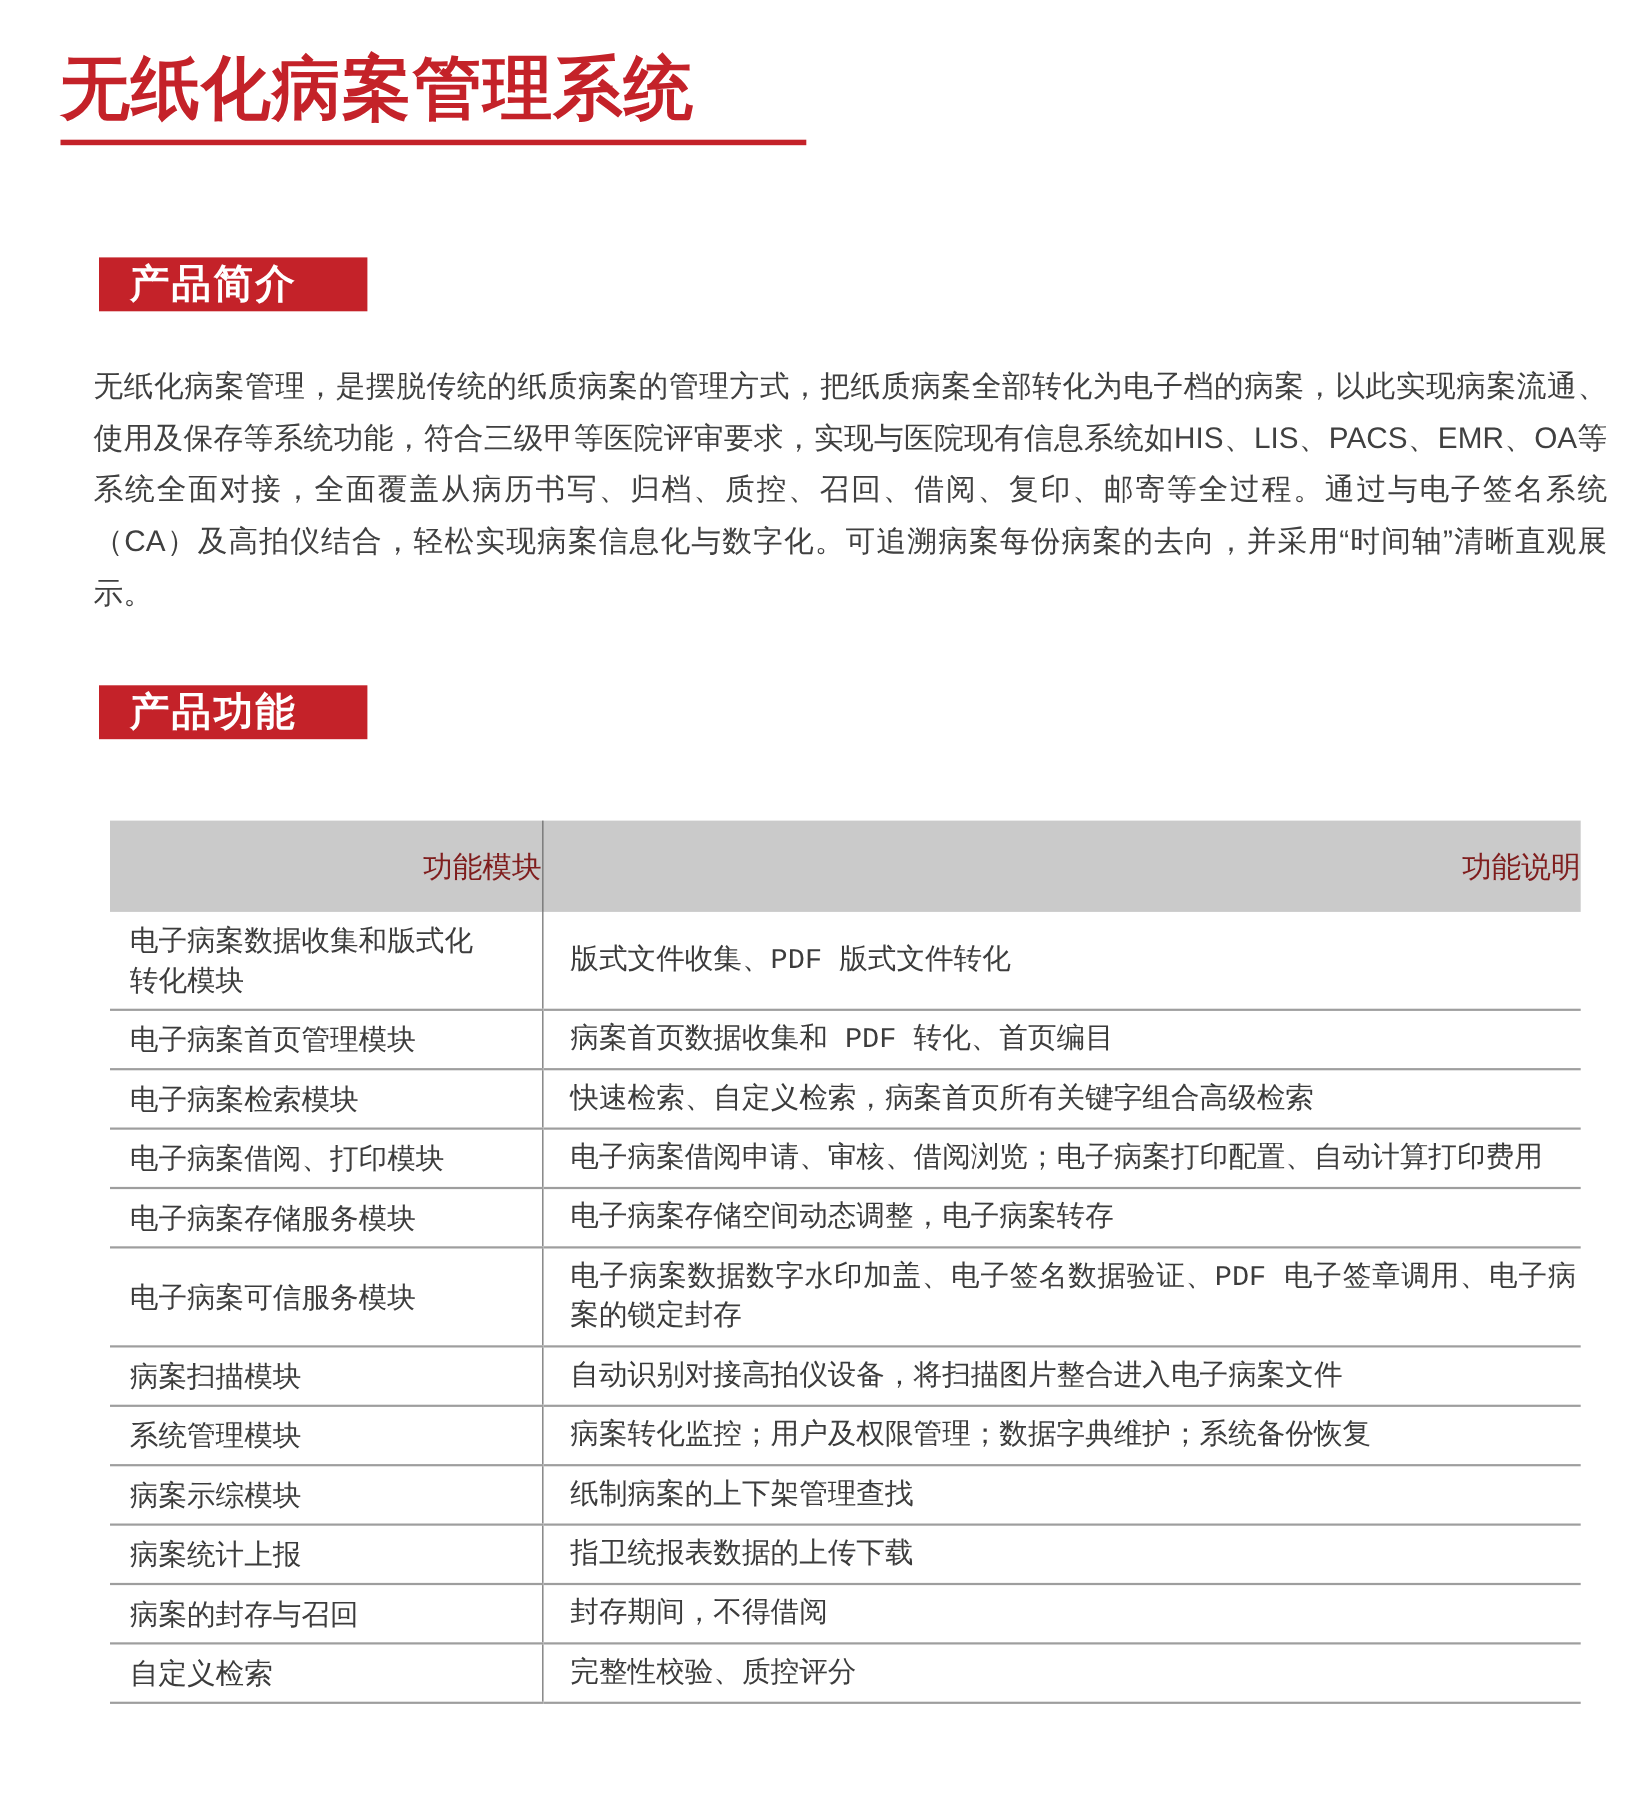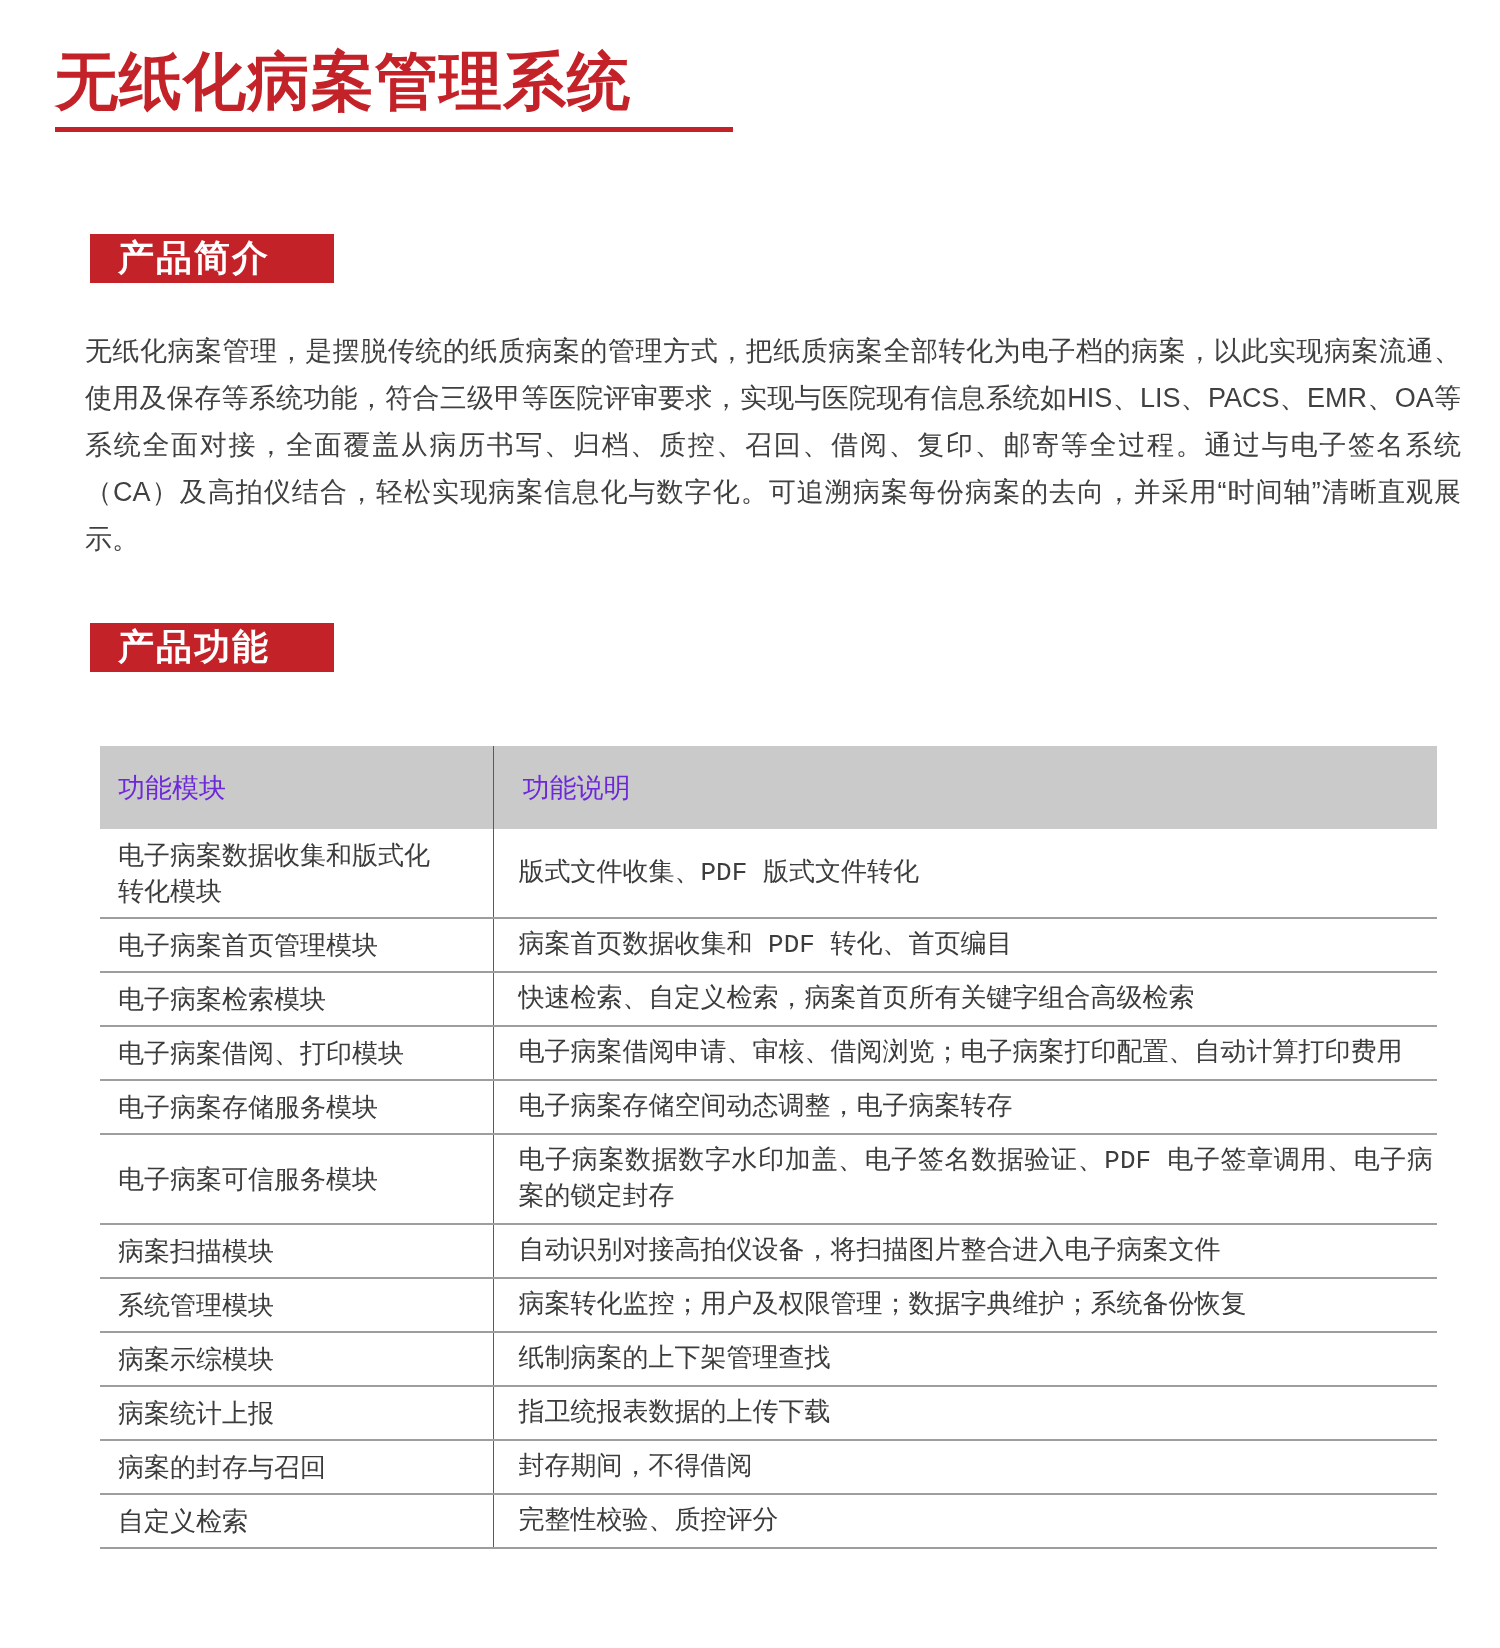--- a/index.html
+++ b/index.html
@@ -77,22 +77,22 @@
     border-collapse:collapse;
     table-layout:fixed;
   }
   .features-table col.c1{width:393px;}
   .features-table col.c2{width:944px;}
   .features-table th{
     background:var(--table-header-bg);
     height:83px;
     font-size:27px;
     font-weight:normal;
-    color:#6d28d9;
-    text-align:left;
+    color:#7f1d1d;
+    text-align:right;
     vertical-align:middle;
   }
   .features-table th.col-module{padding-left:18px;}
   .features-table th.col-desc{padding-left:29px;}
   .features-table td{
     font-size:26px;
     line-height:36px;
     vertical-align:middle;
     border-bottom:2px solid var(--row-divider);
     color:var(--body-text);

